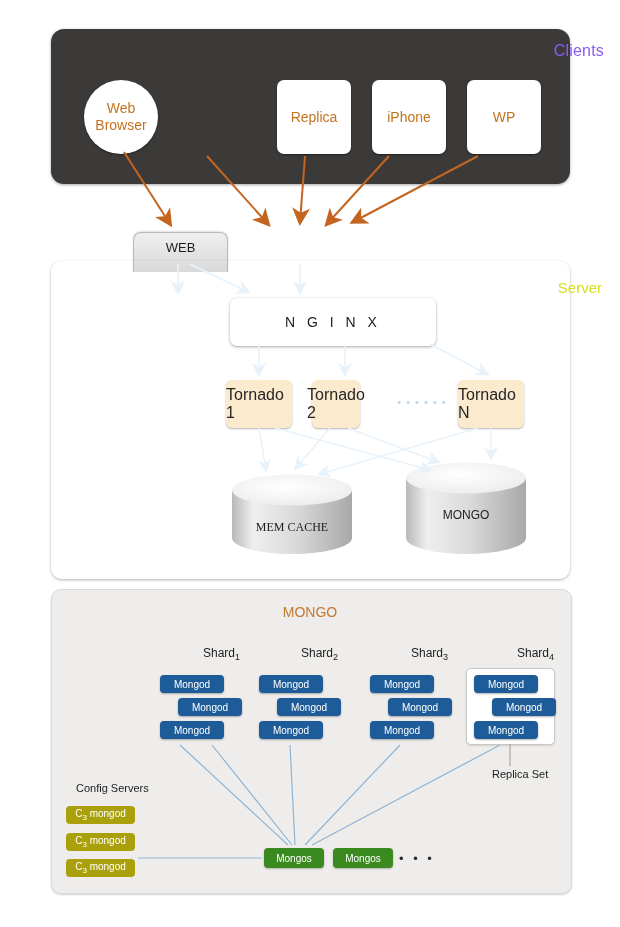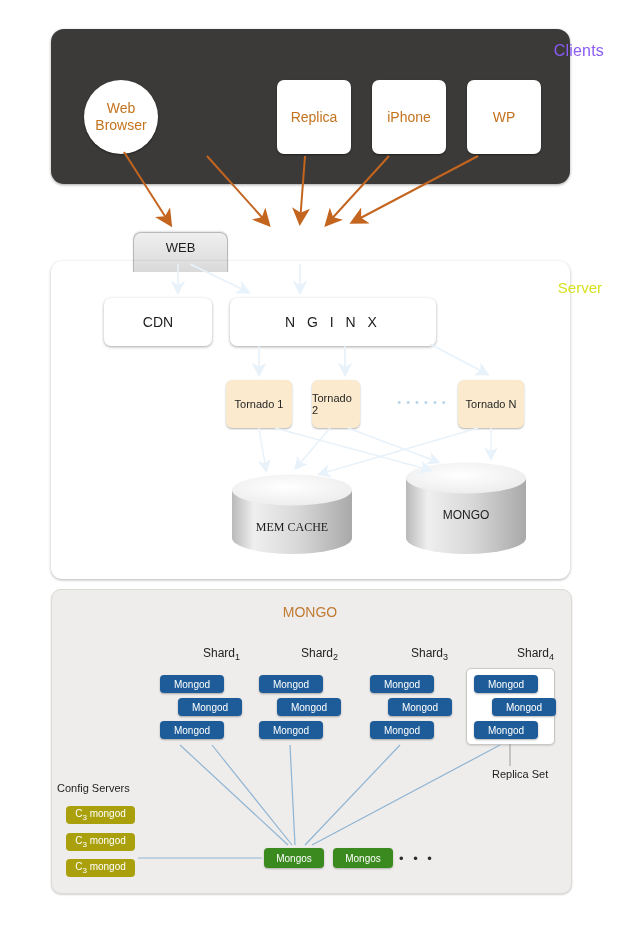--- a/index.html
+++ b/index.html
@@ -52,21 +52,21 @@
     background:#ffffff;border-radius:7px;
     box-shadow:0 1px 3px rgba(0,0,0,.35);
     display:flex;align-items:center;justify-content:center;
     color:#1d1d1d;font-size:14px;
   }
   #nginx-label{letter-spacing:4px;font-size:14px;}
   .tornado-box{
     background:#fbeacd;border-radius:6px;
     box-shadow:0 1px 2px rgba(0,0,0,.3);
     display:flex;align-items:center;justify-content:center;
-    color:#262626;font-size:11px;
+    color:#262626;font-size:16px;
   }
   .cyl-label{
     position:absolute;width:100%;text-align:center;color:#1d1d1d;font-size:12px;
   }
 
   
   #mongo-panel{
     left:51px;top:589px;width:519px;height:303px;
     background:#eeedeb;border:1px solid #dcdad7;border-radius:10px;
     box-shadow:0 1px 2px rgba(0,0,0,.18);
@@ -123,23 +123,20 @@
     <span>WP</span>
   </div>
 
   <div class="abs gw-box" style="left:133px;top:232px;width:93px;height:32px;">
     <span>WEB</span>
   </div>
 
   <div class="abs" id="server-panel"></div>
   <div class="abs" id="server-title">Server</div>
 
-  <div class="abs white-box" style="left:104px;top:298px;width:108px;height:48px;">
-    <span>CDN</span>
-  </div>
   <div class="abs white-box" style="left:230px;top:298px;width:206px;height:48px;">
     <span id="nginx-label">N G I N X</span>
   </div>
 
   <div class="abs tornado-box" style="left:226px;top:380px;width:66px;height:48px;">
     <span>Tornado 1</span>
   </div>
   <div class="abs tornado-box" style="left:312px;top:380px;width:48px;height:48px;">
     <span>Tornado 2</span>
   </div>
@@ -229,21 +226,21 @@
     </div>
   <div class="abs mongod-box" style="left:492px;top:698px;width:64px;height:18px;">
       <span>Mongod</span>
     </div>
   <div class="abs mongod-box" style="left:474px;top:721px;width:64px;height:18px;">
       <span>Mongod</span>
     </div>
 
   <div class="abs plain-label" style="left:492px;top:768px;">Replica Set</div>
 
-  <div class="abs plain-label" style="left:57px;top:782px;">Config Servers</div>
+  <div class="abs plain-label" style="left:76px;top:782px;">Config Servers</div>
 
   <div class="abs cfg-box" style="left:66px;top:806px;width:69px;height:18px;">
     <span><span>C</span><sub>3</sub>&nbsp;<span>mongod</span></span>
   </div>
   <div class="abs cfg-box" style="left:66px;top:833px;width:69px;height:18px;">
     <span><span>C</span><sub>3</sub>&nbsp;<span>mongod</span></span>
   </div>
   <div class="abs cfg-box" style="left:66px;top:859px;width:69px;height:18px;">
     <span><span>C</span><sub>3</sub>&nbsp;<span>mongod</span></span>
   </div>

